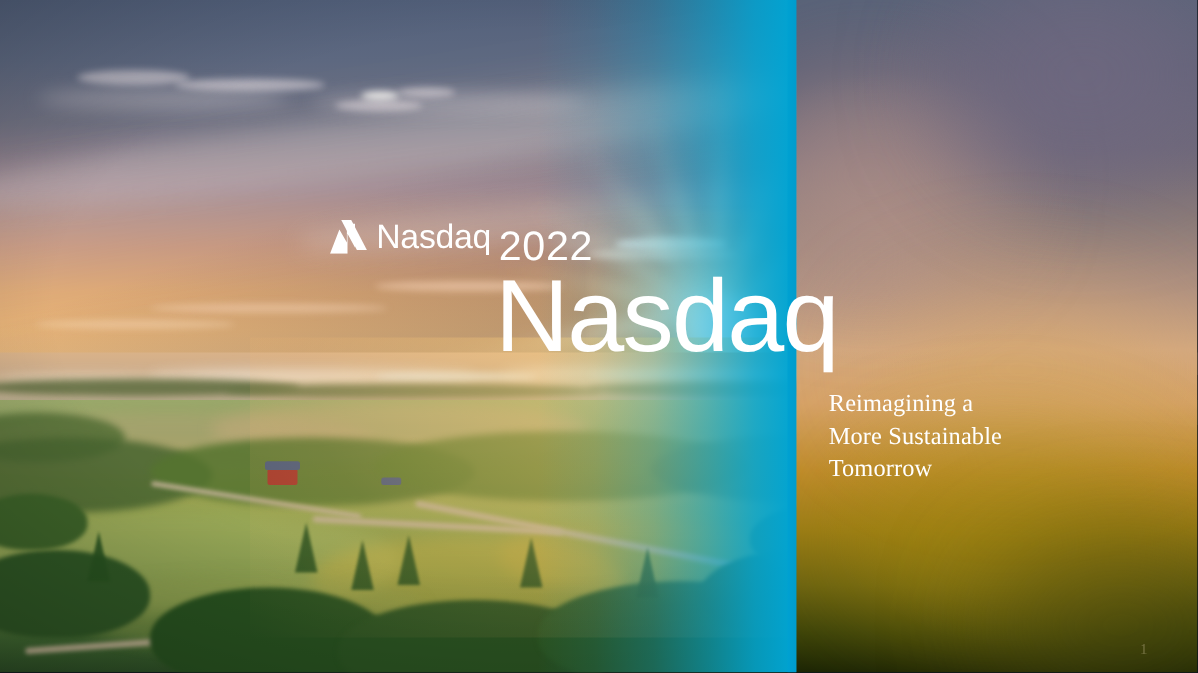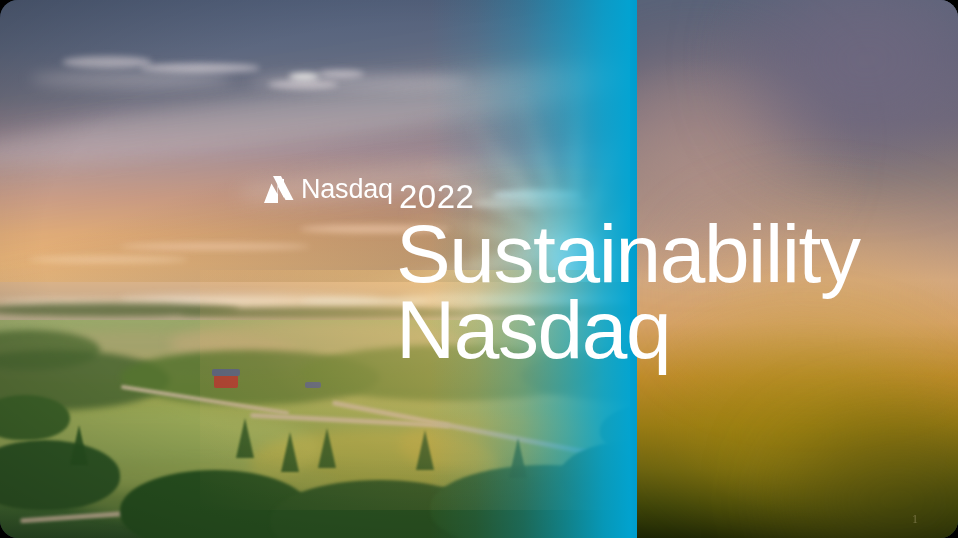--- a/index.html
+++ b/index.html
@@ -7,21 +7,20 @@
     padding: 0;
     background: #000;
   }
   #cover {
     position: relative;
     width: 958px;
     height: 538px;
     overflow: hidden;
     font-family: "Liberation Sans", sans-serif;
     background: #1d2838;
-    border-radius: 18px;
   }
 
   
   .photo {
     position: absolute;
     inset: 0;
     overflow: hidden;
   }
 
   
@@ -428,21 +427,25 @@
       <svg class="logo-mark" width="30" height="27" viewBox="0 0 30 27" aria-hidden="true">
         <polygon points="0,27 7.5,7.5 13.5,18 13.5,3 20,3 20,22 14,11 14,27" fill="#ffffff"></polygon>
         <polygon points="9,0 17,0 29.5,24 21.5,24" fill="#ffffff"></polygon>
       </svg>
       <span class="logo-word">Nasdaq</span>
     </div>
 
     <div class="year">2022</div>
 
     <div class="big-title">
-      <span class="ln">Sustainability</span>
       <span class="ln">Nasdaq</span>
     </div>
 
+    <div class="subtitle">
+      <span class="ln">Reimagining a</span>
+      <span class="ln">More Sustainable</span>
+      <span class="ln">Tomorrow</span>
+    </div>
 
     <div class="page-num">1</div>
   </div>
 
 </div>
 
 </body></html>

